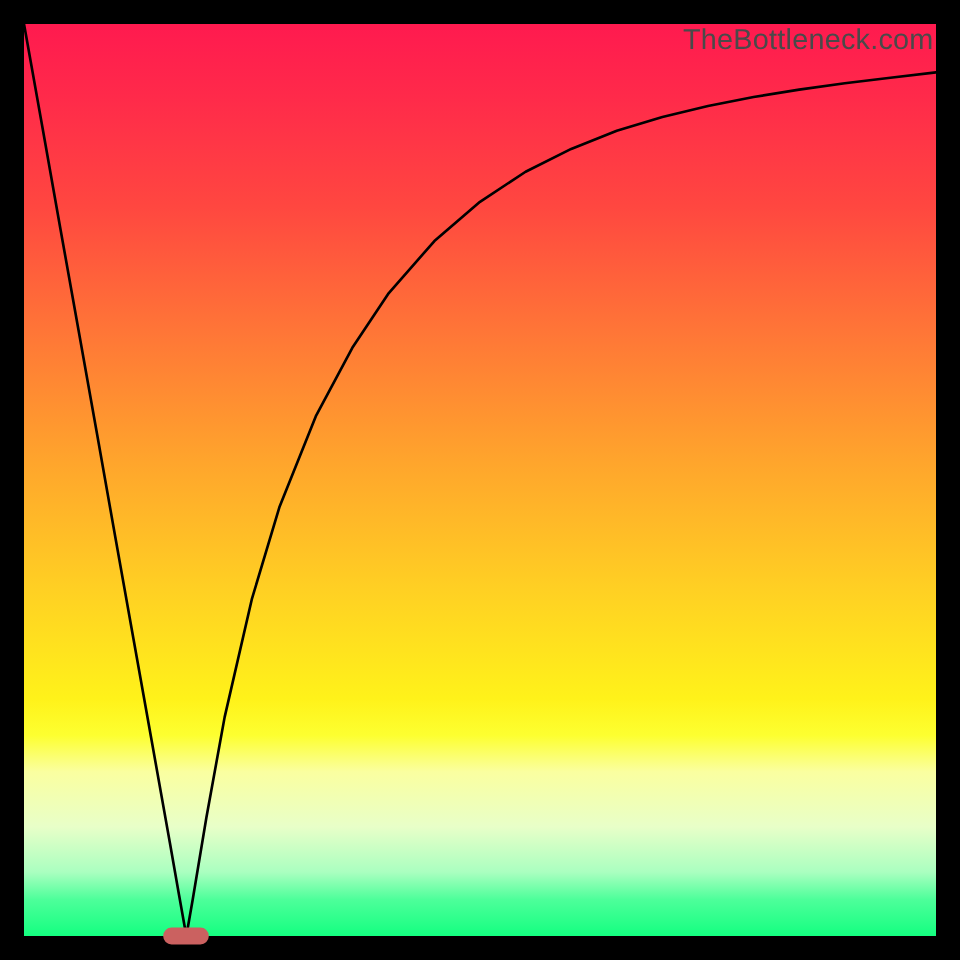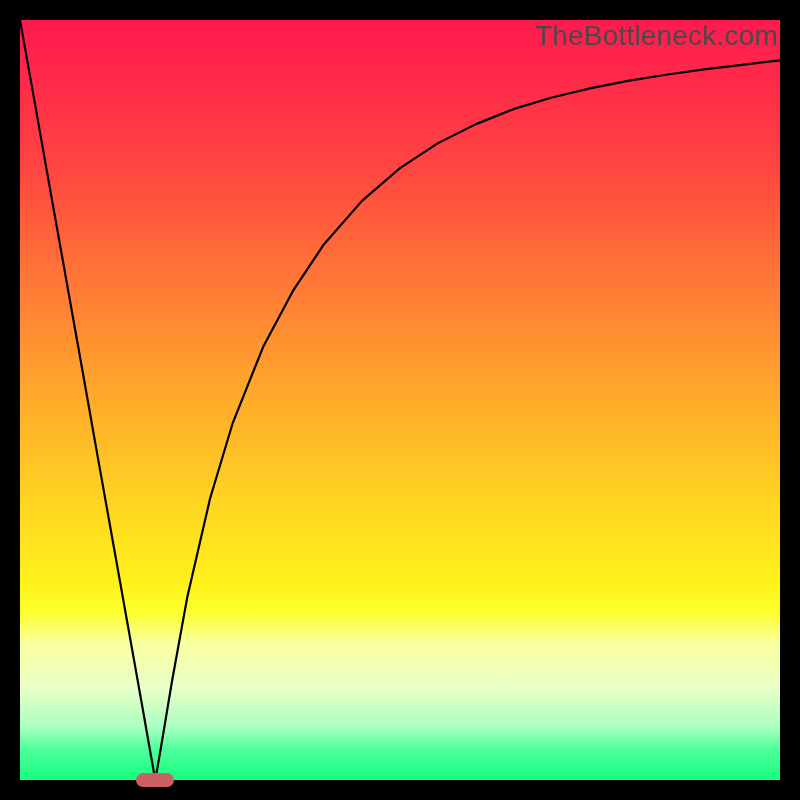--- a/index.html
+++ b/index.html
@@ -40,21 +40,21 @@
       #aaffc0 93%,
       #4dff9a 96%,
       #14ff80 100%
     );
   }
   .watermark {
     position: absolute;
     top: 20px;
     right: 22px;
     color: #4a4a4a;
-    font-size: 28px;
+    font-size: 24px;
     font-weight: 500;
     letter-spacing: 0.2px;
     user-select: none;
   }
   svg.plot {
     position: absolute;
     left: 0;
     top: 0;
     width: 760px;
     height: 760px;

